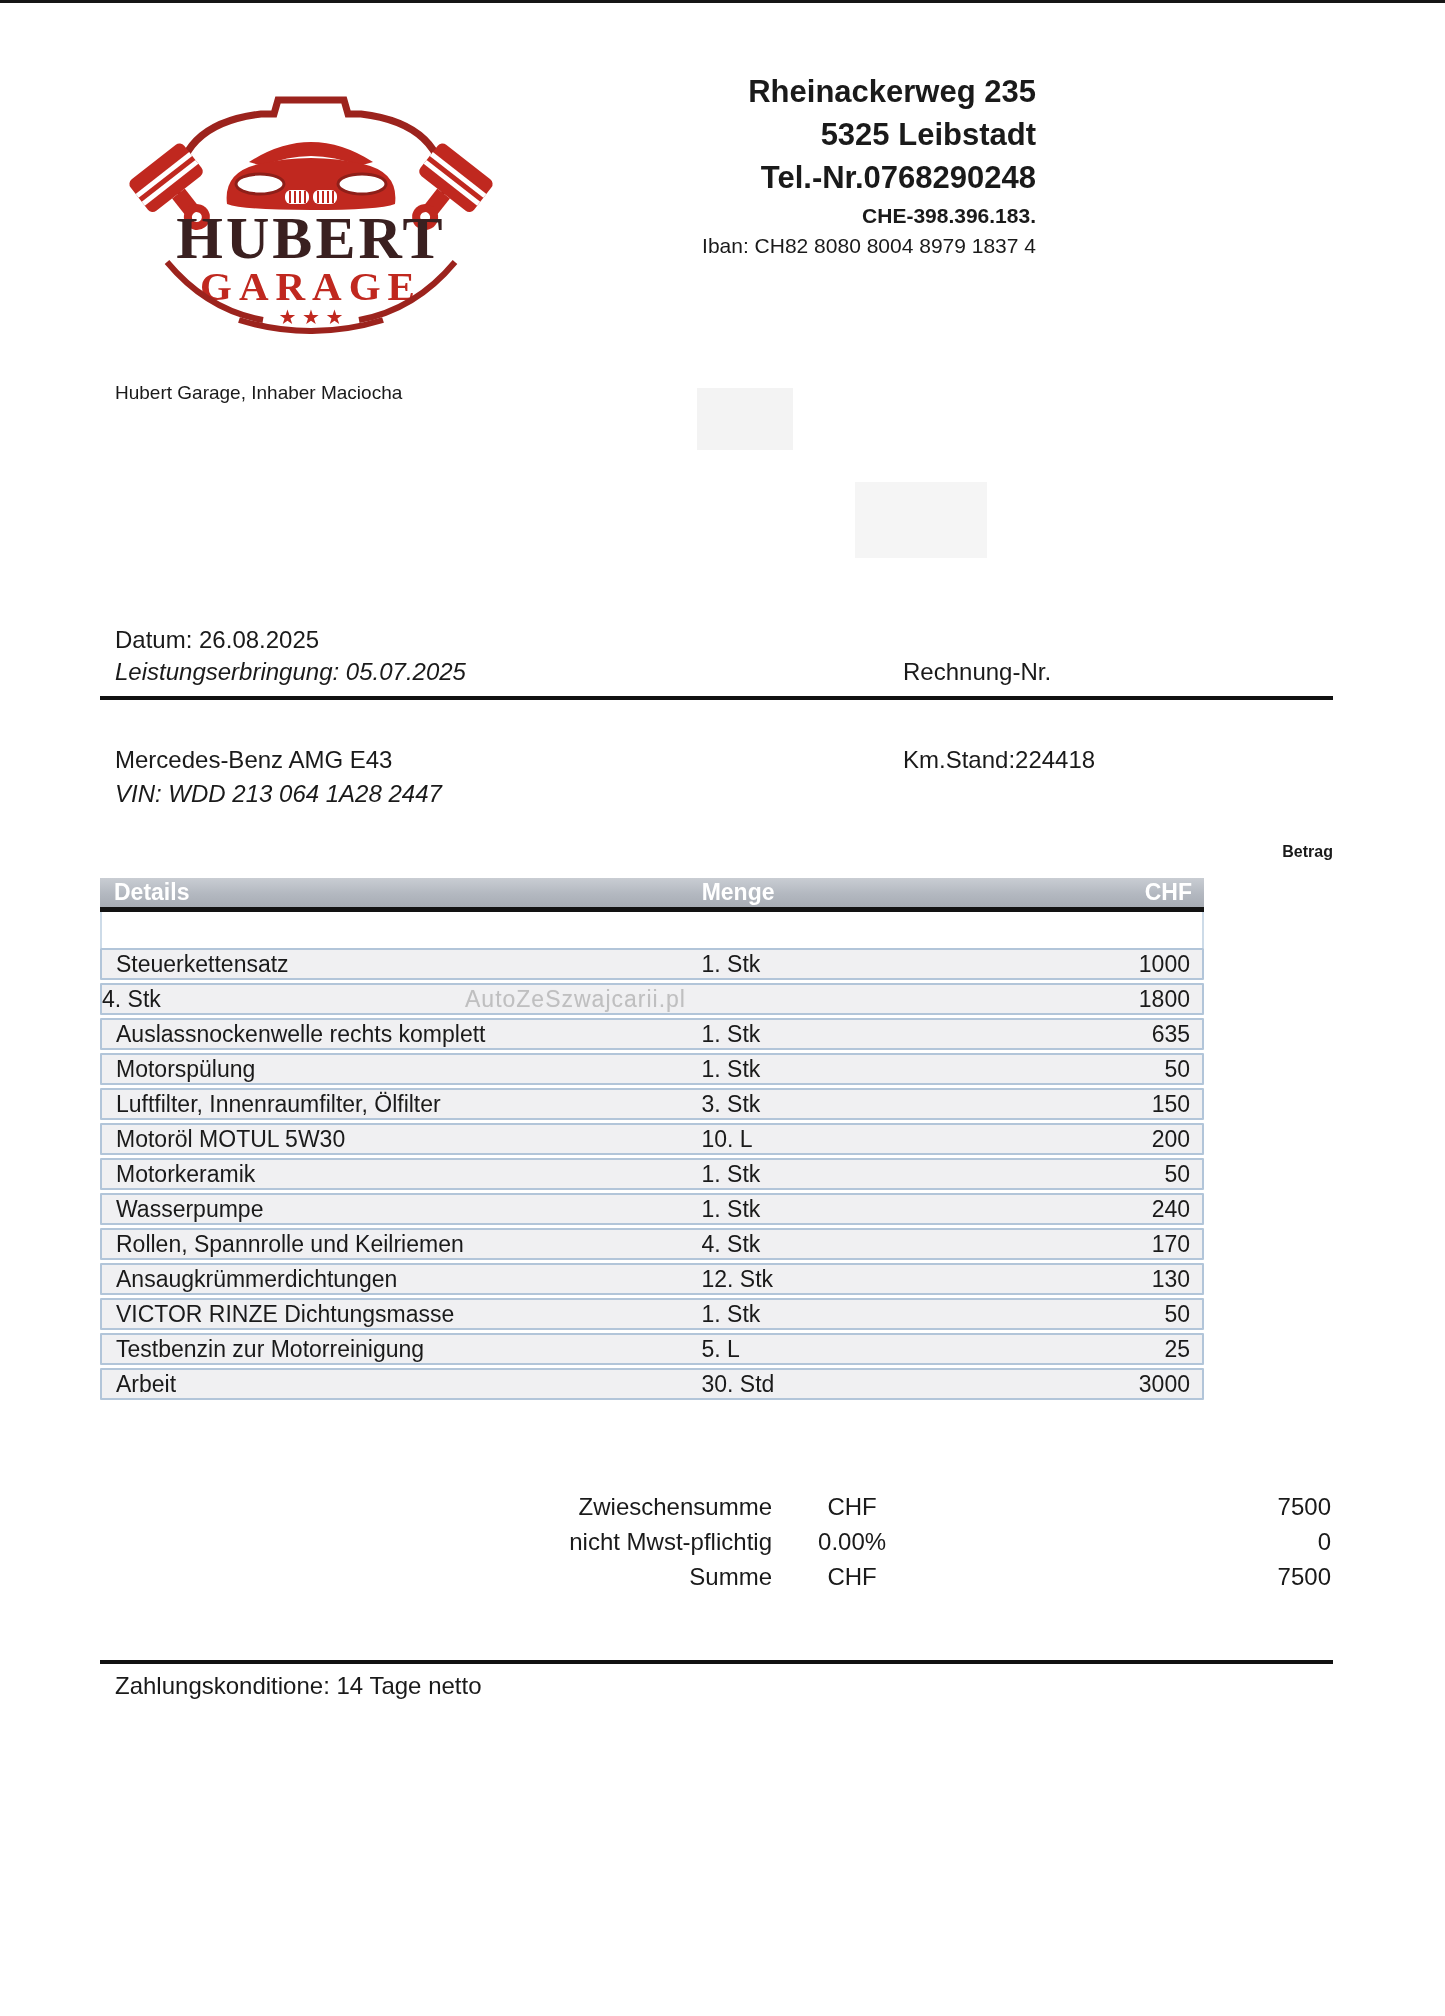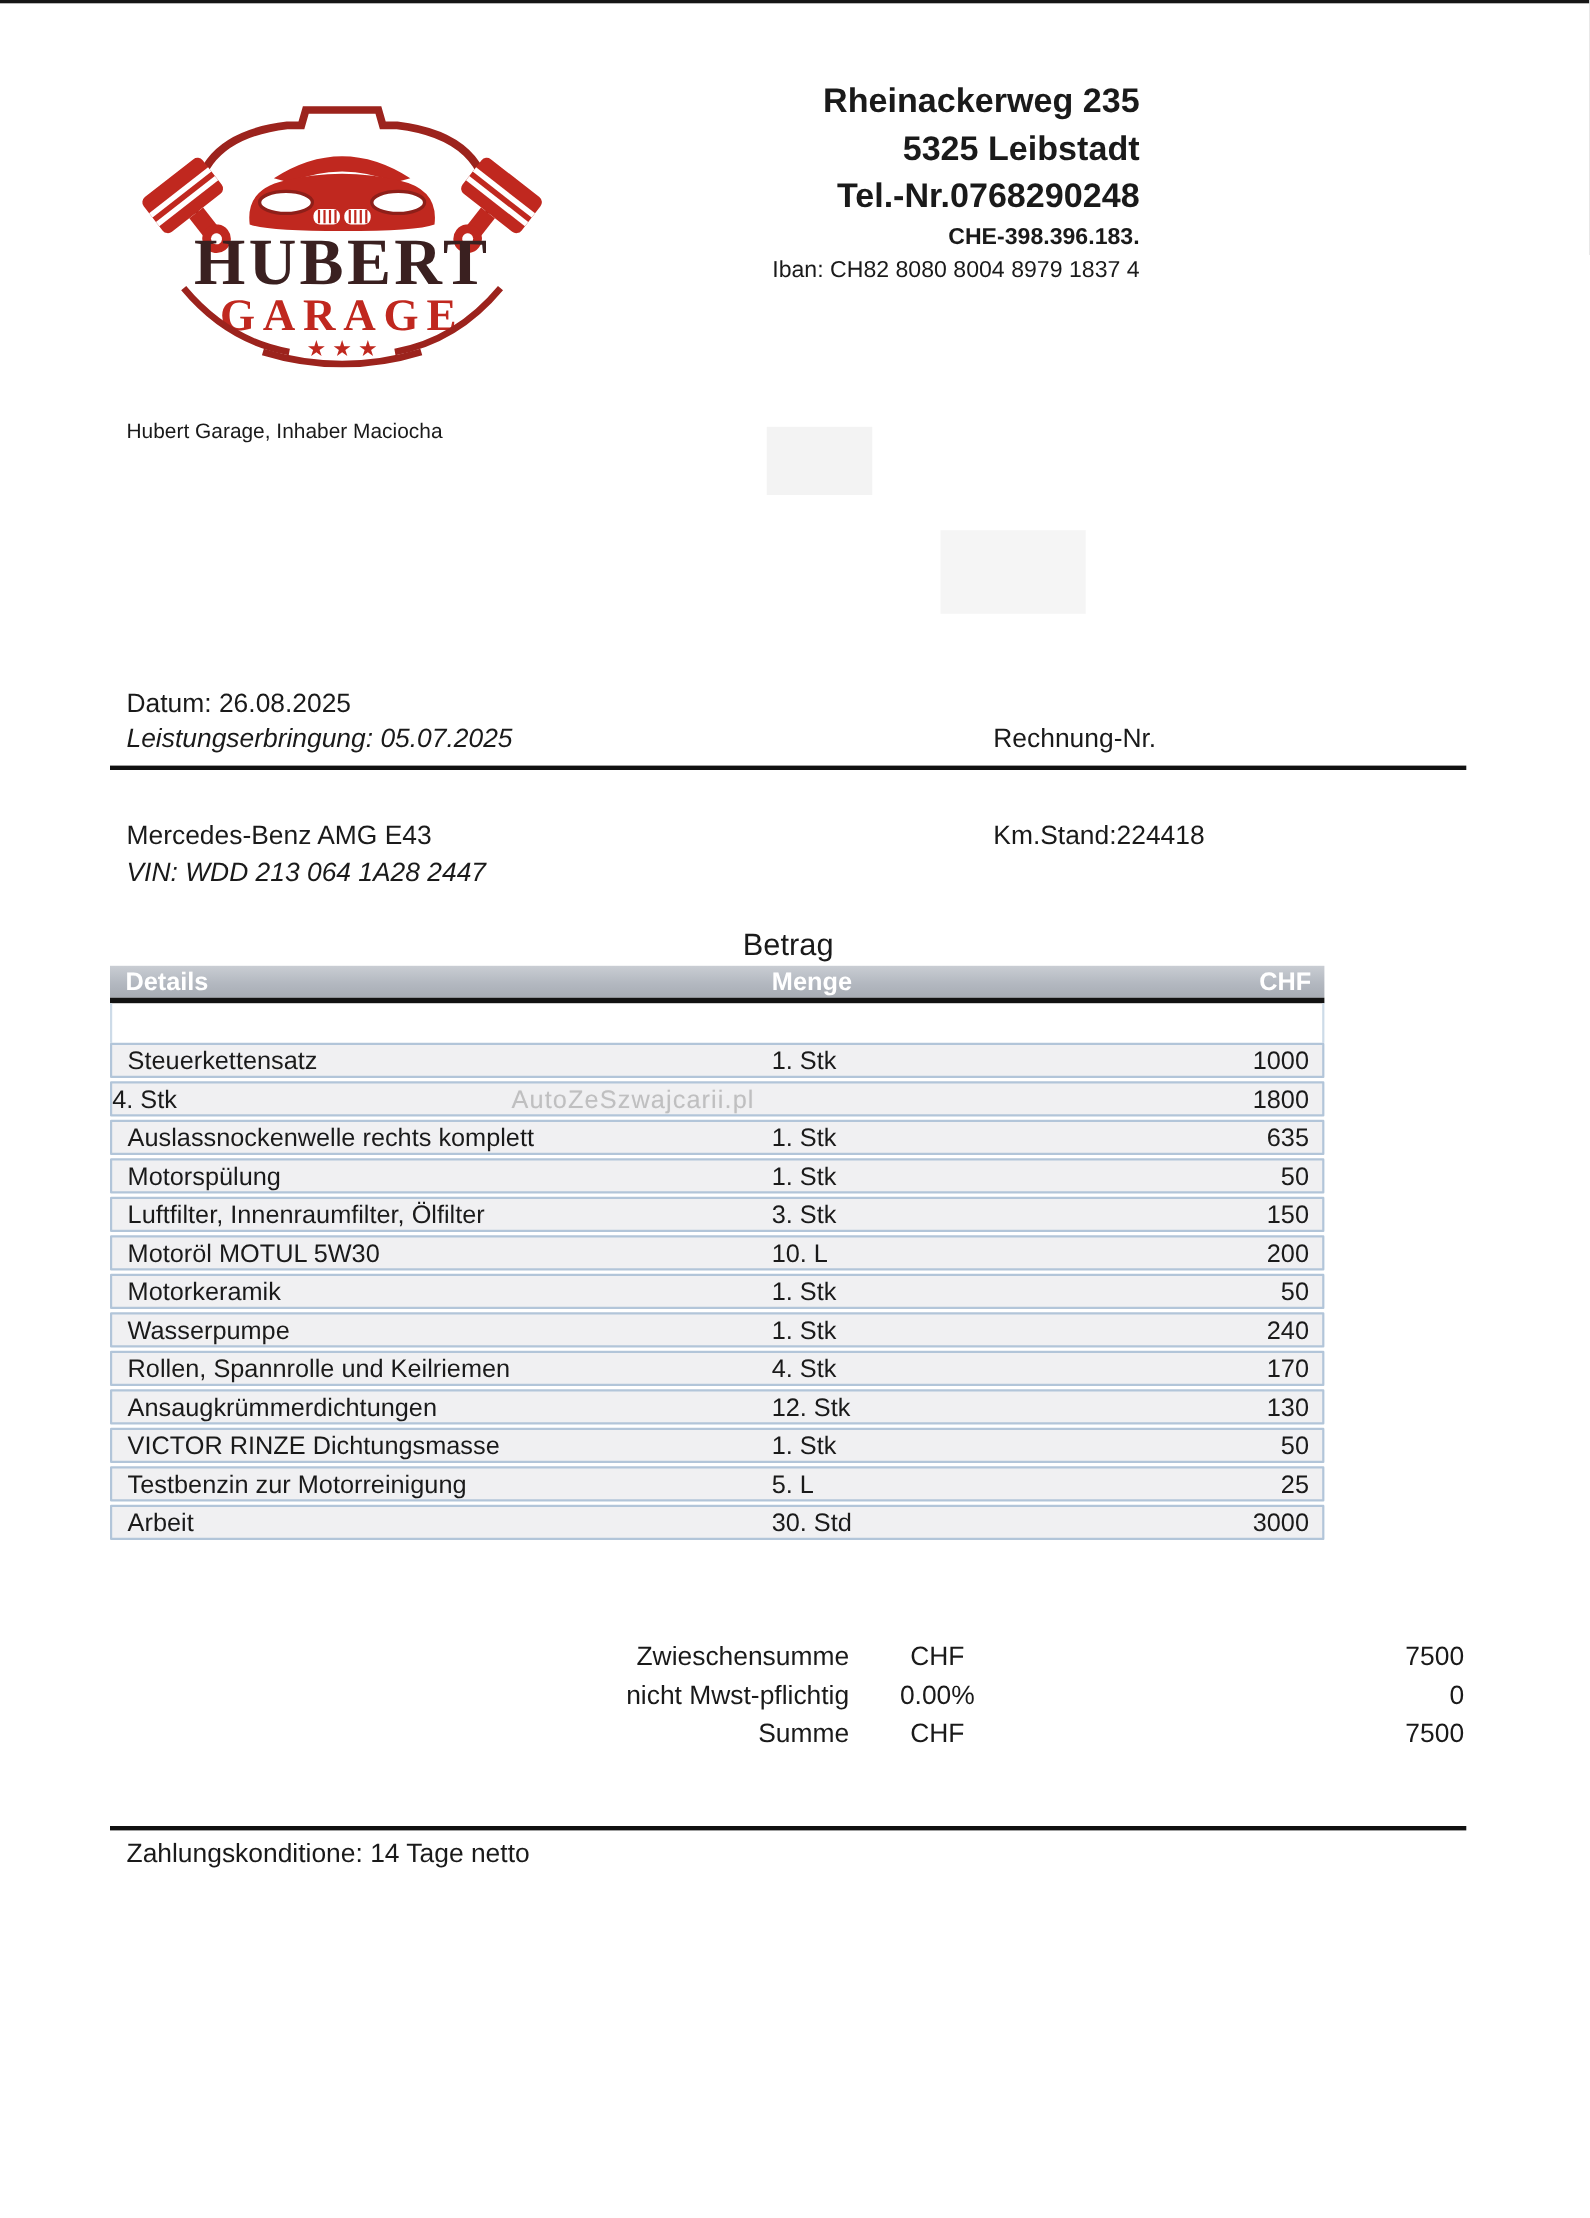--- a/index.html
+++ b/index.html
@@ -32,21 +32,21 @@
   .meta-date{left:115px;top:626px;font-size:24px;}
   .meta-service{left:115px;top:658px;font-size:24px;font-style:italic;}
   .meta-invno{left:903px;top:658px;font-size:24px;}
   .rule{background:#111;height:4px;}
   .rule-1{left:100px;top:696px;width:1233px;}
   .meta-vehicle{left:115px;top:746px;font-size:24px;}
   .meta-vin{left:115px;top:780px;font-size:24px;font-style:italic;}
   .meta-km{left:903px;top:746px;font-size:24px;}
 
   
-  .betrag{left:100px;top:843px;width:1233px;text-align:center;font-size:28px;}
+  .betrag{left:100px;top:843px;width:1233px;text-align:right;font-size:16px;font-weight:bold;}
   .table{left:100px;top:878px;width:1104px;}
   .thead{
     display:flex;align-items:center;height:34px;
     background:linear-gradient(180deg,#c9cdd3 0%,#b3b8c0 55%,#a7acb4 100%);
     border-bottom:5px solid #121212;
     color:#ffffff;font-weight:bold;font-size:23px;
     box-sizing:border-box;
   }
   .col-d{flex:0 0 54.5%;padding-left:14px;box-sizing:border-box;white-space:nowrap;overflow:visible;}
   .col-m{flex:0 0 27%;box-sizing:border-box;white-space:nowrap;}

